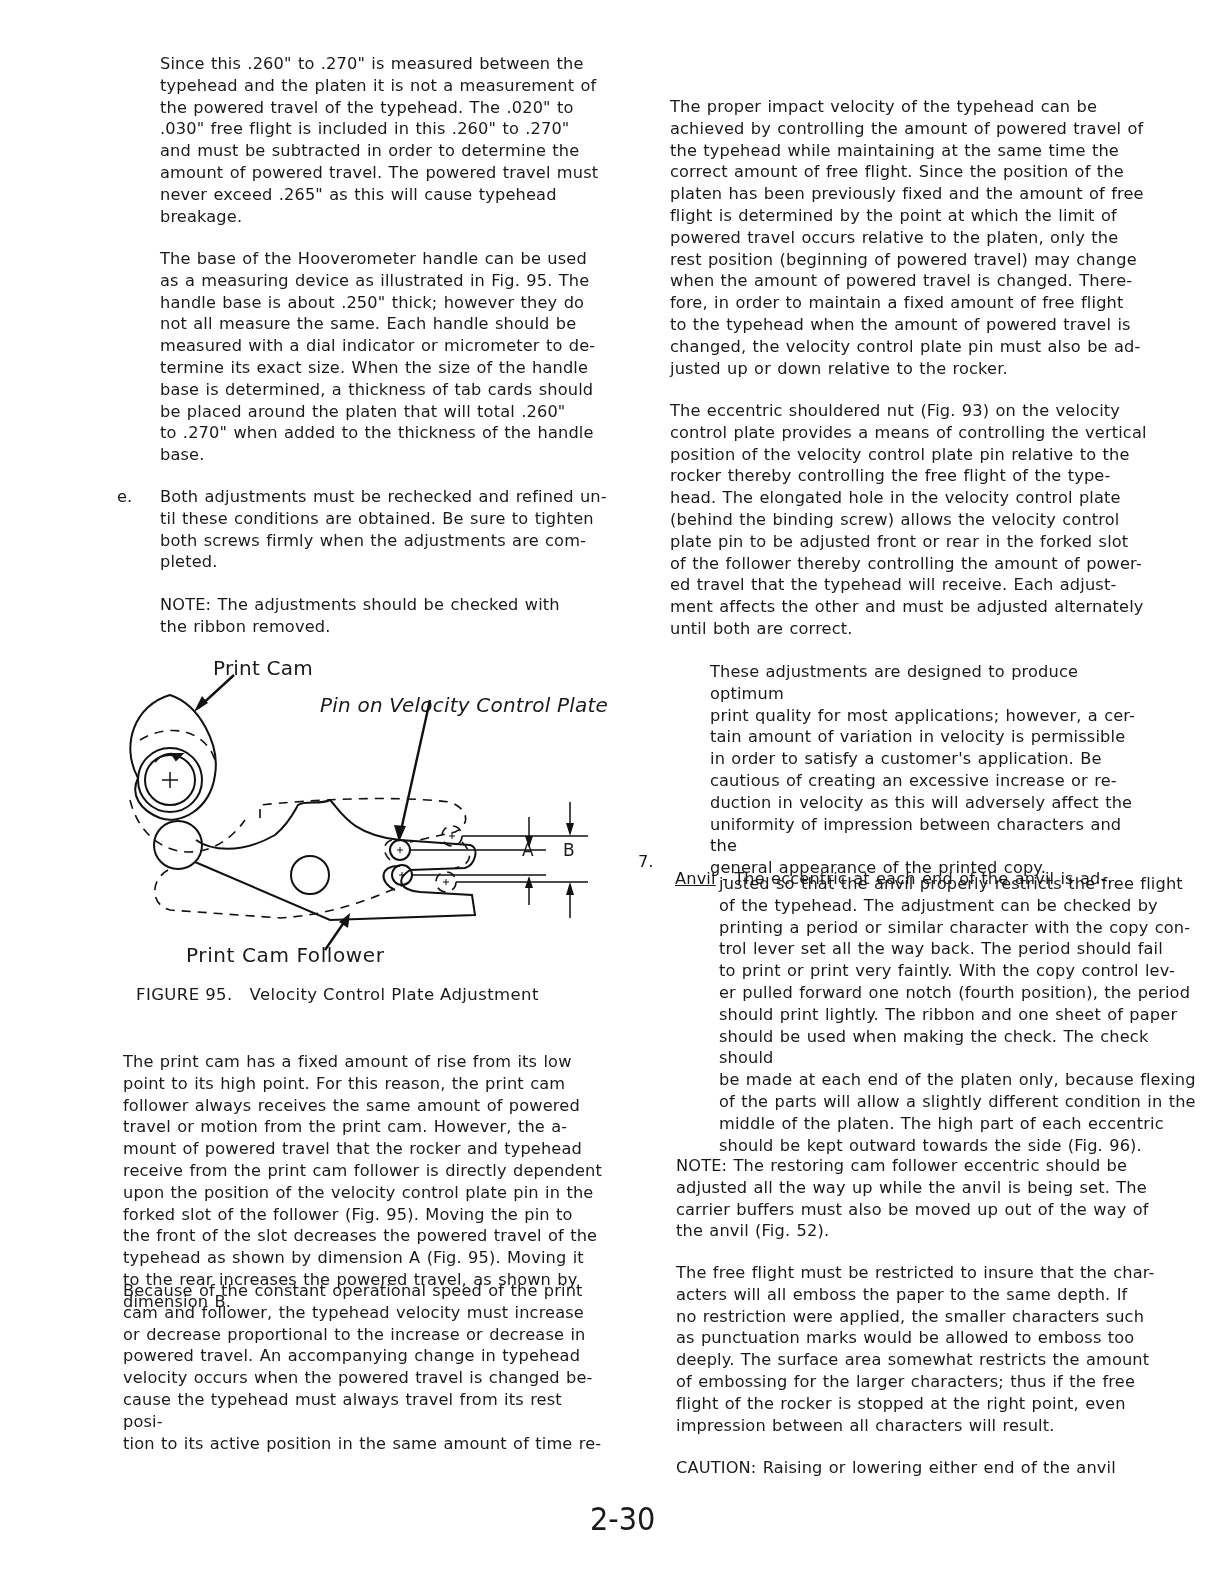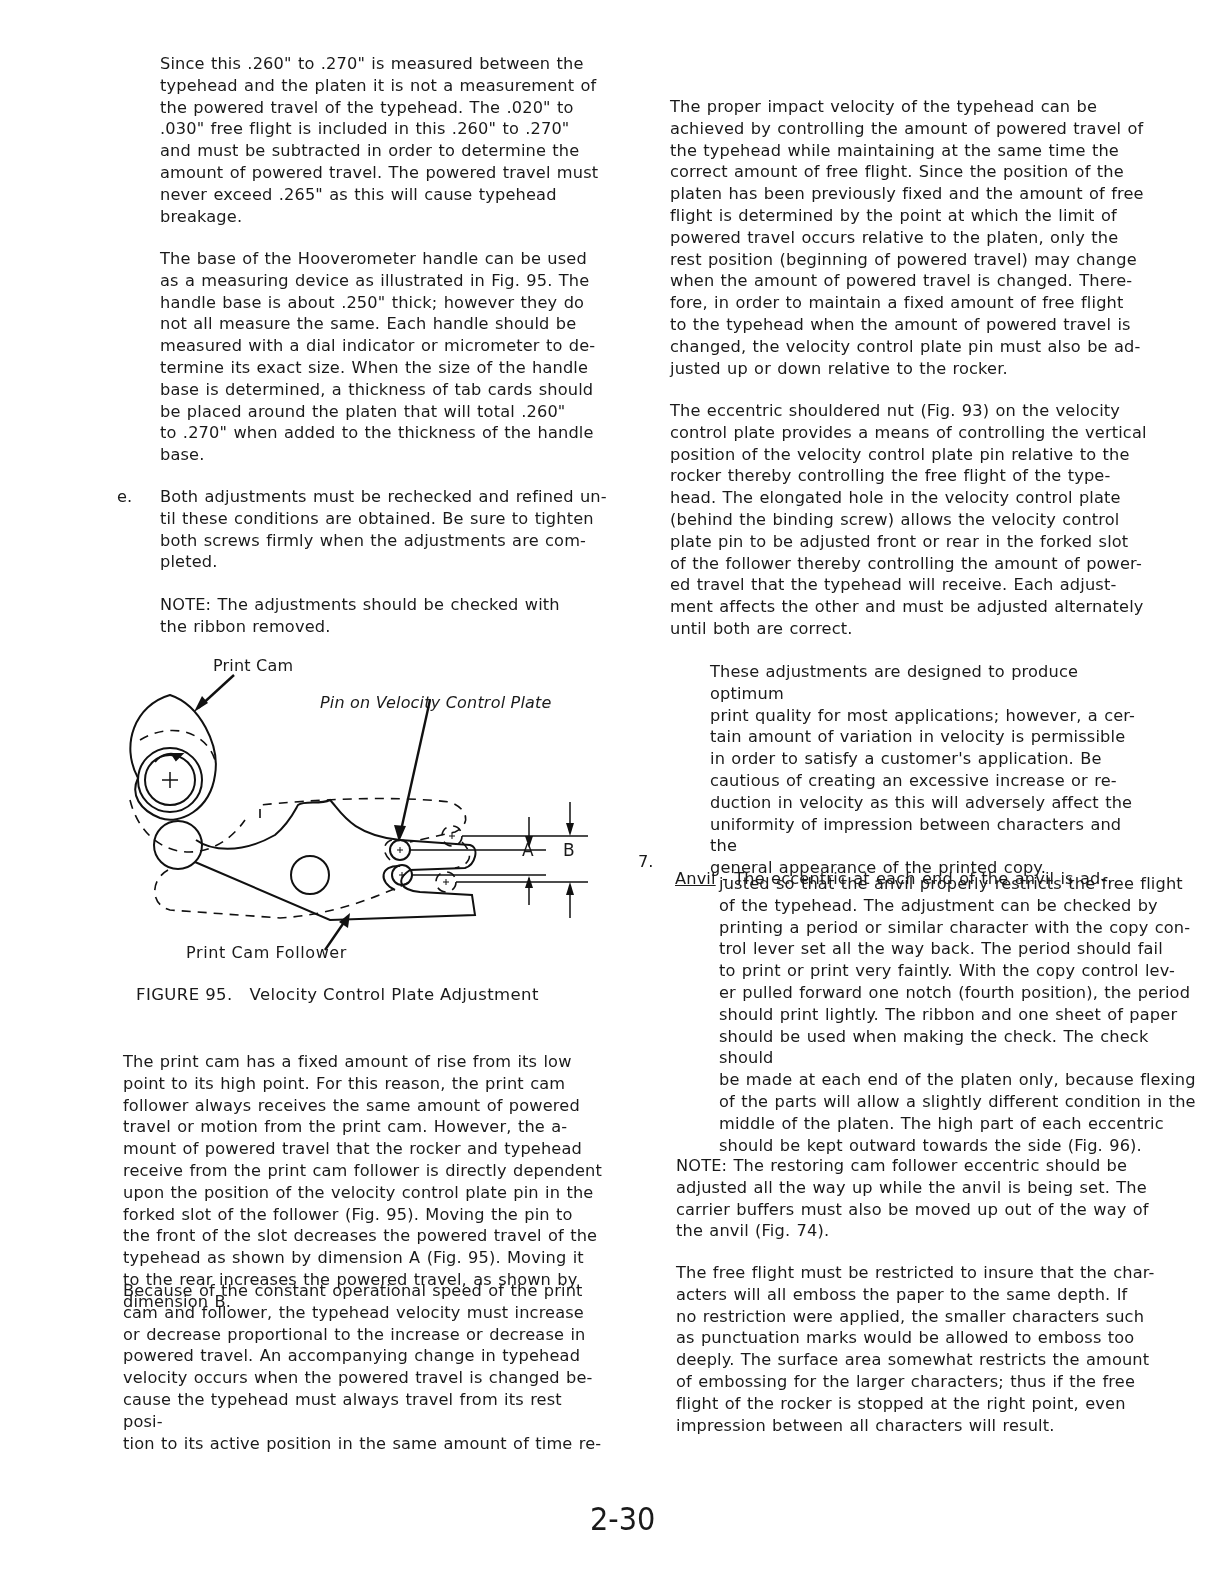--- a/index.html
+++ b/index.html
@@ -9,21 +9,21 @@
   }
   .page { position: absolute; left: 0; top: 0; width: 1224px; height: 1582px; }
   .p {
     font-size: 16.2px; line-height: 21.8px; letter-spacing: 0.15px;
     white-space: pre-line; margin: 0; word-spacing: 1px;
   }
   .block { position: absolute; }
   .item-marker { position: absolute; font-size: 16.2px; line-height: 21.8px; }
   .underline { text-decoration: underline; }
   .fig-caption { position: absolute; font-size: 16.5px; letter-spacing: 0.4px; white-space: pre; }
-  .fig-label { position: absolute; font-size: 16px; white-space: pre; letter-spacing: 0.2px; }
+  .fig-label { position: absolute; font-size: 20px; white-space: pre; letter-spacing: 0.2px; }
   .page-number { position: absolute; font-size: 32px; font-family: "DejaVu Sans Condensed", "DejaVu Sans", sans-serif; letter-spacing: 0px; }
   svg { position: absolute; overflow: visible; }
 </style>
 </head>
 <body>
 
 <div class="page">
 
   <div class="block" style="left:160px; top:53px; width:440px;">
     <p class="p">Since this .260" to .270" is measured between the
@@ -226,29 +226,32 @@
 be made at each end of the platen only, because flexing
 of the parts will allow a slightly different condition in the
 middle of the platen.  The high part of each eccentric
 should be kept outward towards the side (Fig. 96).</p>
   </div>
 
   <div class="block" style="left:676px; top:1155px; width:480px;">
     <p class="p">NOTE:   The restoring cam follower eccentric should be
 adjusted all the way up while the anvil is being set.  The
 carrier buffers must also be moved up out of the way of
-the anvil (Fig. 74).</p>
+the anvil (Fig. 52).</p>
   </div>
 
   <div class="block" style="left:676px; top:1262px; width:480px;">
     <p class="p">The free flight must be restricted to insure that the char-
 acters will all emboss the paper to the same depth.  If
 no restriction were applied, the smaller characters such
 as punctuation marks would be allowed to emboss too
 deeply.  The surface area somewhat restricts the amount
 of embossing for the larger characters; thus if the free
 flight of the rocker is stopped at the right point, even
 impression between all characters will result.</p>
   </div>
 
+  <div class="block" style="left:676px; top:1457px; width:480px;">
+    <p class="p">CAUTION:   Raising or lowering either end of the anvil</p>
+  </div>
 
   <span class="page-number" style="left:590px; top:1500px;">2-30</span>
 </div>
 
 </body></html>

